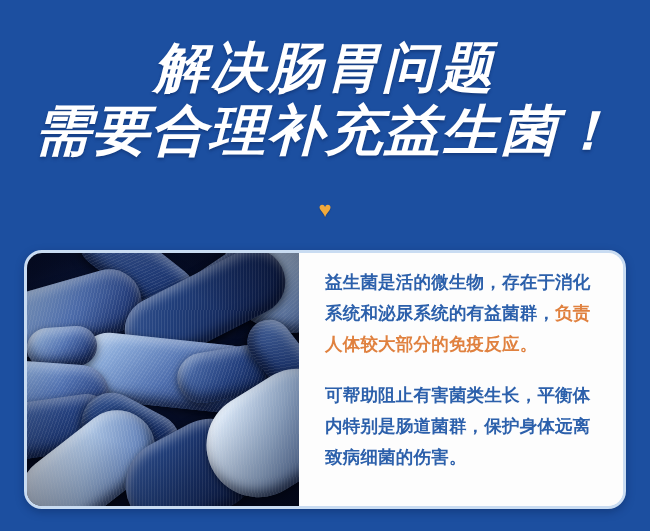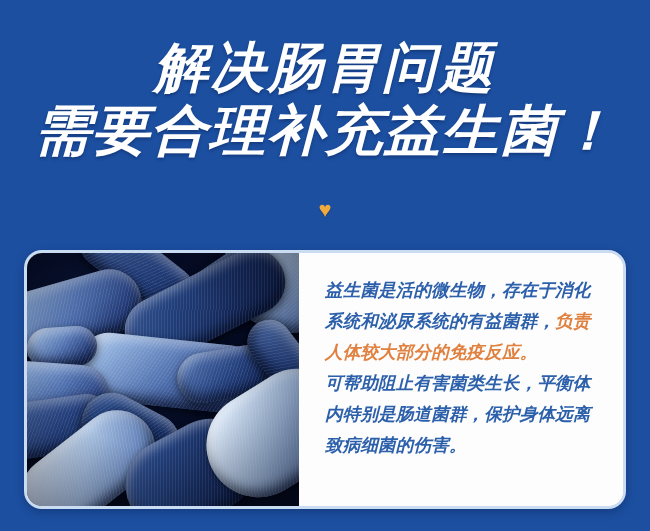--- a/index.html
+++ b/index.html
@@ -140,34 +140,33 @@
   .micro-vignette {
     position: absolute;
     inset: 0;
     background: radial-gradient(ellipse 85% 80% at 45% 45%, rgba(0,0,0,0) 40%, rgba(2,6,20,0.55) 100%);
     pointer-events: none;
   }
 
   
   .text-col {
     flex: 1 1 auto;
-    padding: 22px 20px 10px 26px;
+    padding: 14px 20px 10px 26px;
     box-sizing: border-box;
     background: #fdfdfd;
-    font-style: italic;
   }
   .para {
     margin: 0;
     font-size: 17.5px;
     line-height: 31px;
     font-weight: 600;
     letter-spacing: 0.2px;
     color: #2c60ab;
   }
-  .para + .para { }
+  .para + .para { margin-top: 20px; }
   .para .accent { color: #e0813f; }
 </style>
 </head>
 <body>
 
 <div class="poster">
 
   <div class="headline">
     <span class="line line-1">解决肠胃问题</span>
     <span class="line line-2">需要合理补充益生菌！</span>

